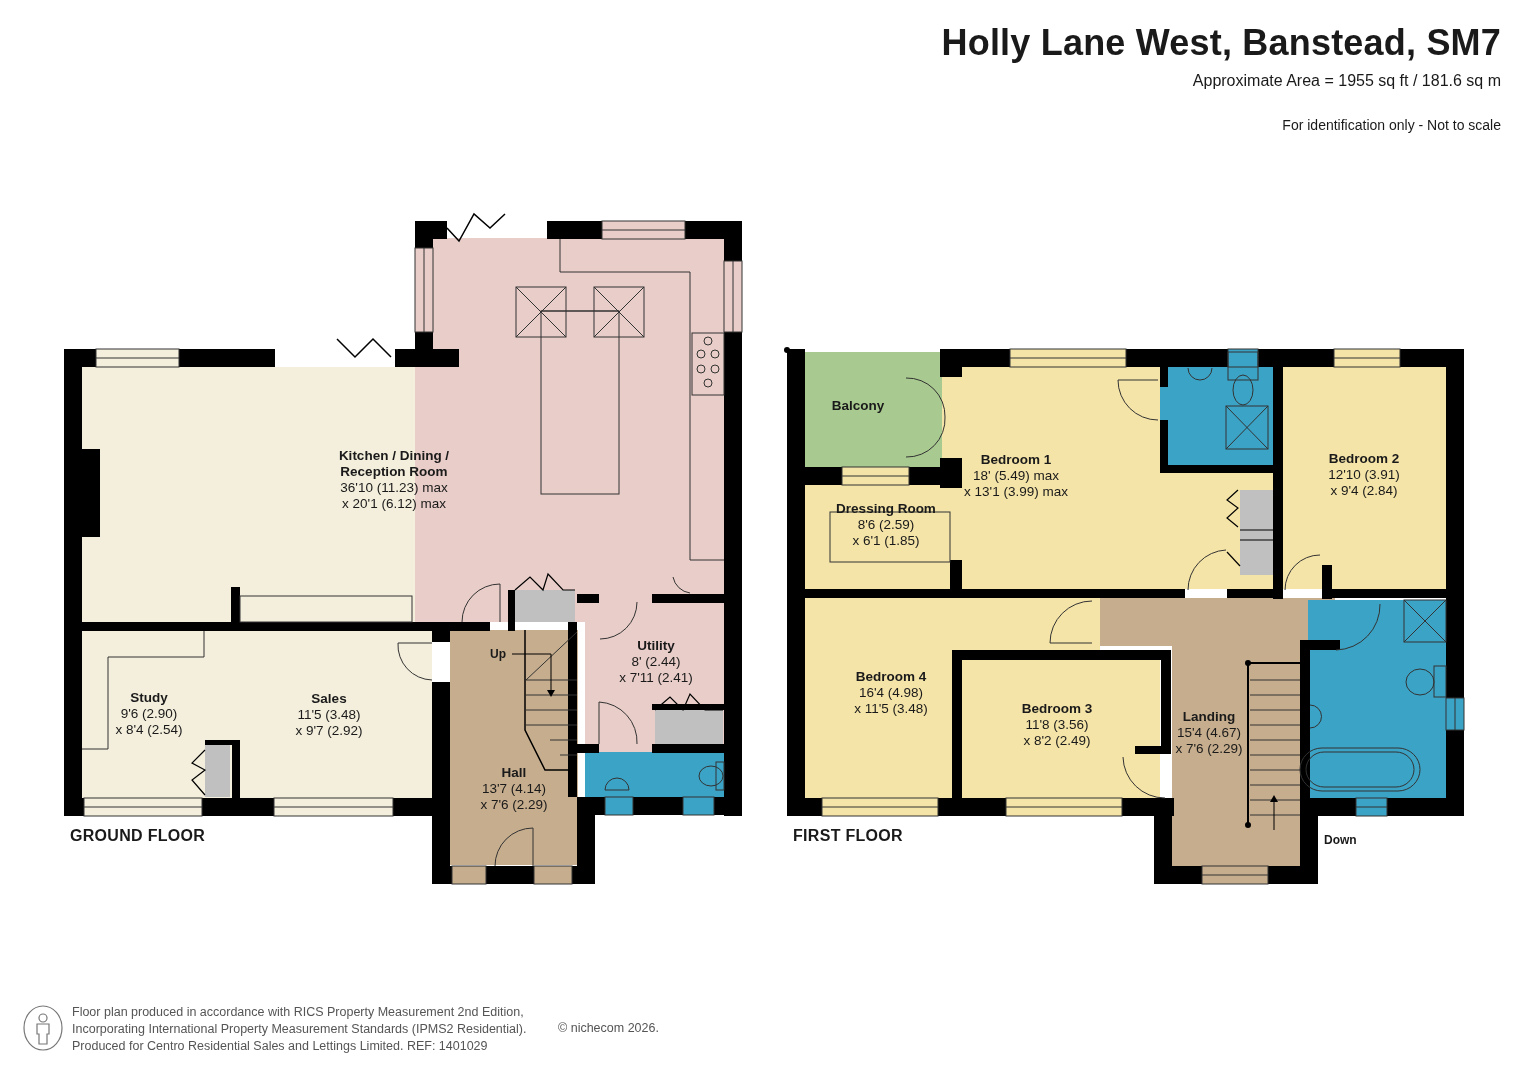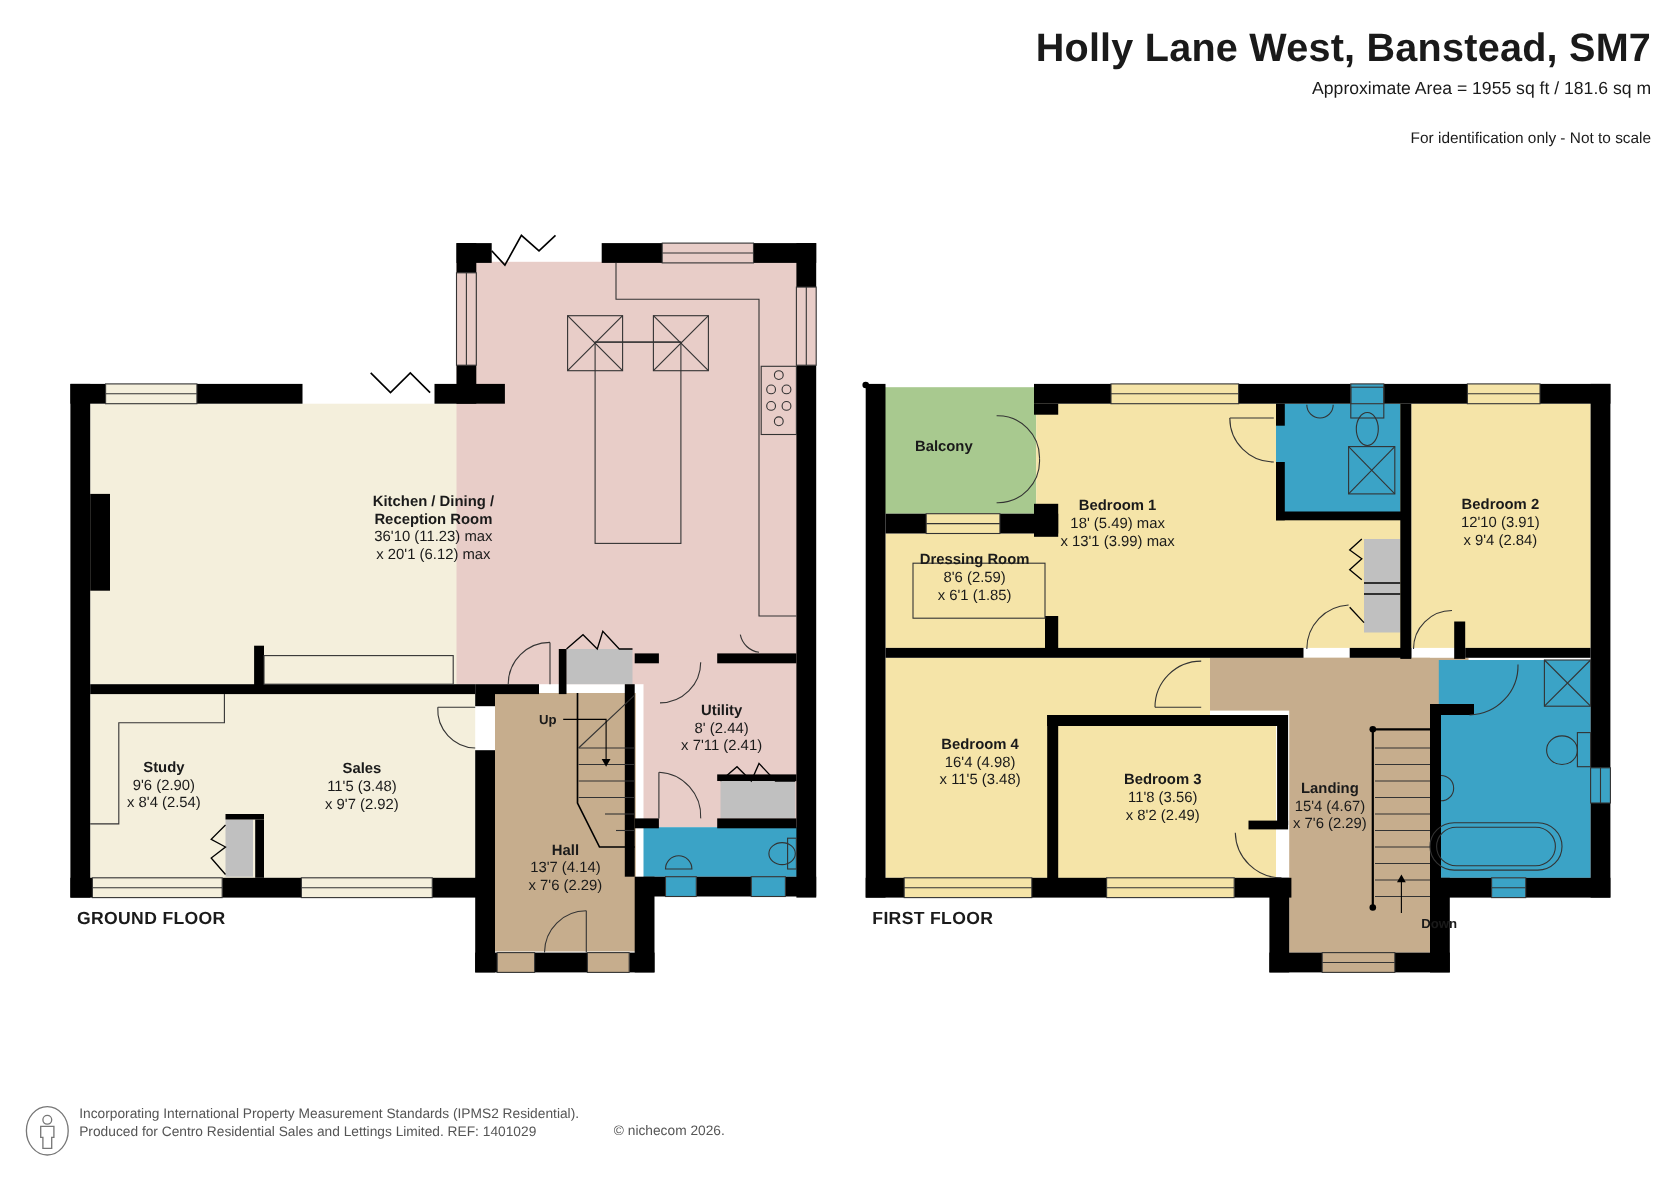--- a/index.html
+++ b/index.html
@@ -344,26 +344,27 @@
 <div class="room-label" style="left:1057px;top:701px;">
   <span class="rn">Bedroom 3</span>
   <span>11'8 (3.56)</span>
   <span>x 8'2 (2.49)</span>
 </div>
 <div class="room-label" style="left:1209px;top:709px;">
   <span class="rn">Landing</span>
   <span>15'4 (4.67)</span>
   <span>x 7'6 (2.29)</span>
 </div>
-<div class="stair-label" style="left:1292px;top:833px;">Down</div>
+<div class="stair-label" style="left:1324px;top:833px;">Down</div>
 
 <div class="footer">
   <svg width="42" height="48" viewBox="0 0 42 48">
     <ellipse cx="21" cy="24" rx="19" ry="22" fill="none" stroke="#777" stroke-width="1.2"></ellipse>
     <circle cx="21" cy="14" r="4" fill="none" stroke="#777" stroke-width="1.2"></circle>
     <path d="M15 20 h12 v10 h-2 v10 h-8 v-10 h-2 z" fill="none" stroke="#777" stroke-width="1.2"></path>
   </svg>
   <div class="txt">
+    <div>Floor plan produced in accordance with RICS Property Measurement 2nd Edition,</div>
     <div>Incorporating International Property Measurement Standards (IPMS2 Residential).</div>
     <div>Produced for Centro Residential Sales and Lettings Limited.   REF: 1401029</div>
   </div>
   <div class="copy">© nichecom 2026.</div>
 </div>
 
 </body></html>

